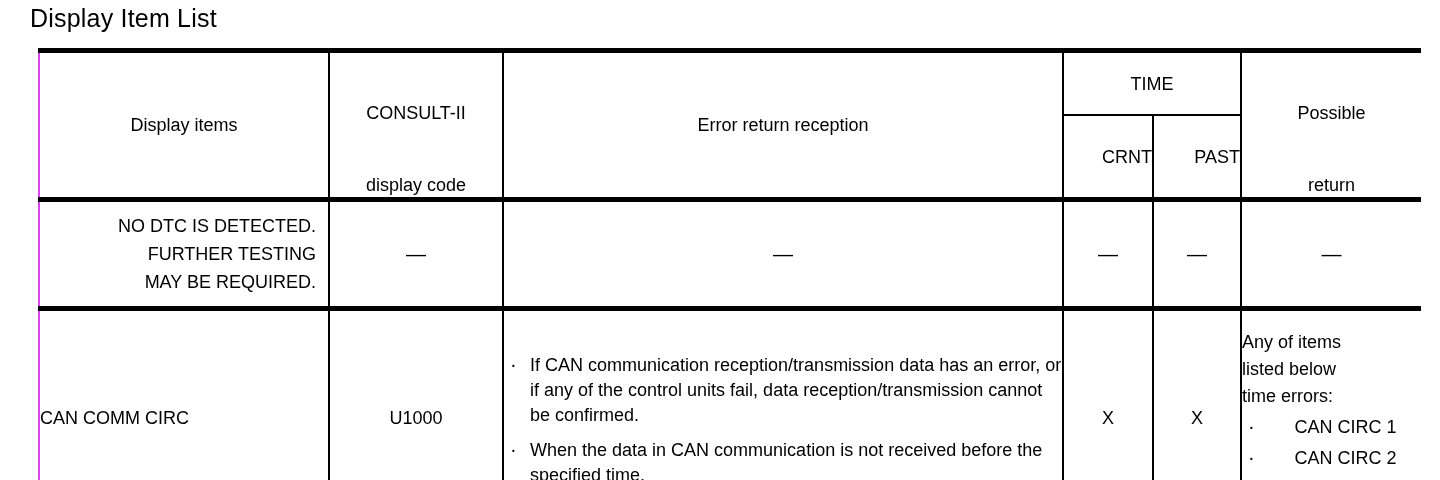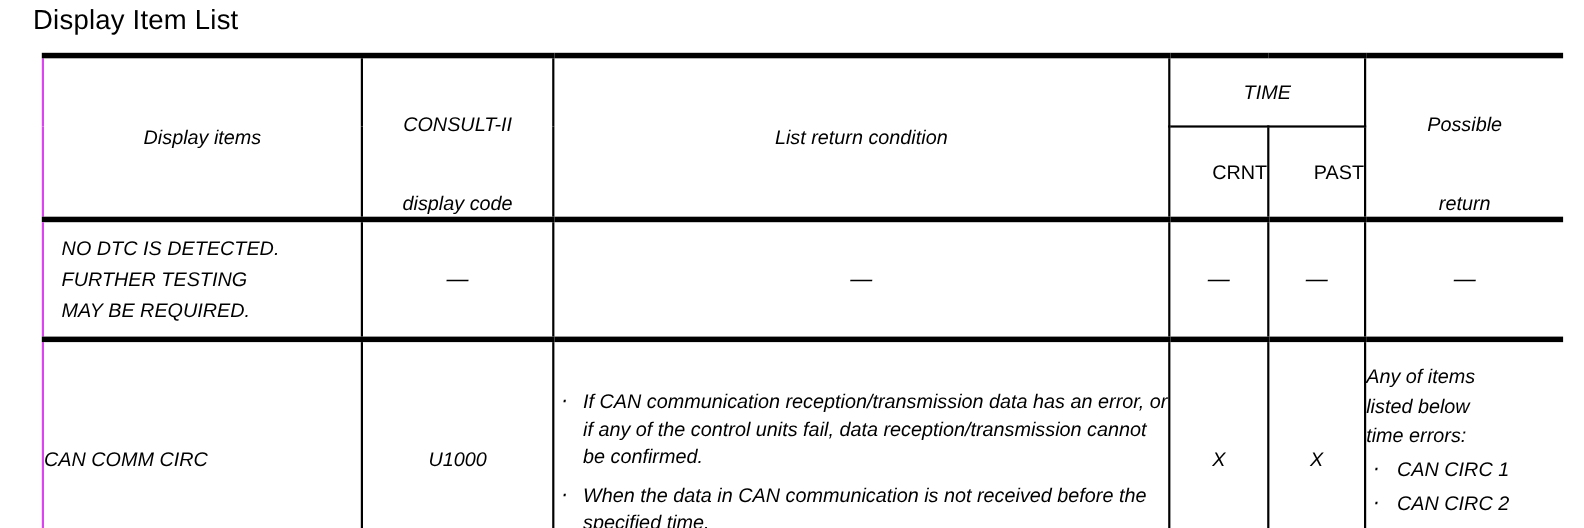--- a/index.html
+++ b/index.html
@@ -55,21 +55,21 @@
   table.item-table td.edge-left,
   table.item-table th.edge-left {
     border-left: 2px solid #d946ef;
   }
   table.item-table td.edge-right,
   table.item-table th.edge-right {
     border-right: none;
   }
 
   
-  .rule-top    { border-top: 5px solid #000; font-style: italic; }
+  .rule-top    { border-top: 5px solid #000; }
   .rule-bottom { border-bottom: 5px solid #000; }
   .rule-thin   { border-bottom: 2px solid #000; }
 
   
   .hdr {
     text-align: center;
     font-size: 18px;
     line-height: 24px;
   }
   .hdr-sub {
@@ -93,20 +93,21 @@
   }
   .dash {
     font-size: 20px;
     line-height: 20px;
   }
 
   .row1-items {
     padding: 10px 12px 10px 16px;
     line-height: 28px;
     white-space: nowrap;
+    text-align: right;
   }
 
   
   ul.bullets {
     list-style: none;
     margin: 0;
     padding: 0;
   }
   ul.bullets > li {
     position: relative;
@@ -139,20 +140,21 @@
     margin: 0;
     white-space: nowrap;
   }
   ul.bullets.causes-list {
     margin-top: 4px;
   }
   ul.bullets.causes-list > li {
     margin-bottom: 6px;
     padding-left: 28px;
     white-space: nowrap;
+    text-align: center;
   }
 </style>
 </head>
 <body>
 
 <div class="page-title">Display Item List</div>
 
 <div class="table-wrap">
   <table class="item-table">
     <colgroup>
@@ -166,21 +168,21 @@
 
     <thead>
       <tr>
         <th class="hdr edge-left rule-top" rowspan="2" style="height:102px;">Display items</th>
 
         <th class="hdr hdr-two-line rule-top" rowspan="2">
           <span>CONSULT-II</span>
           <span>display code</span>
         </th>
 
-        <th class="hdr rule-top" rowspan="2">List return condition</th>
+        <th class="hdr rule-top" rowspan="2">Error return reception</th>
 
         <th class="hdr rule-top rule-thin" colspan="2" style="height:44px;">TIME</th>
 
         <th class="hdr hdr-two-line rule-top edge-right" rowspan="2">
           <span>Possible</span>
           <span>return</span>
         </th>
       </tr>
       <tr>
         <th class="hdr-sub" style="height:58px;">CRNT</th>

